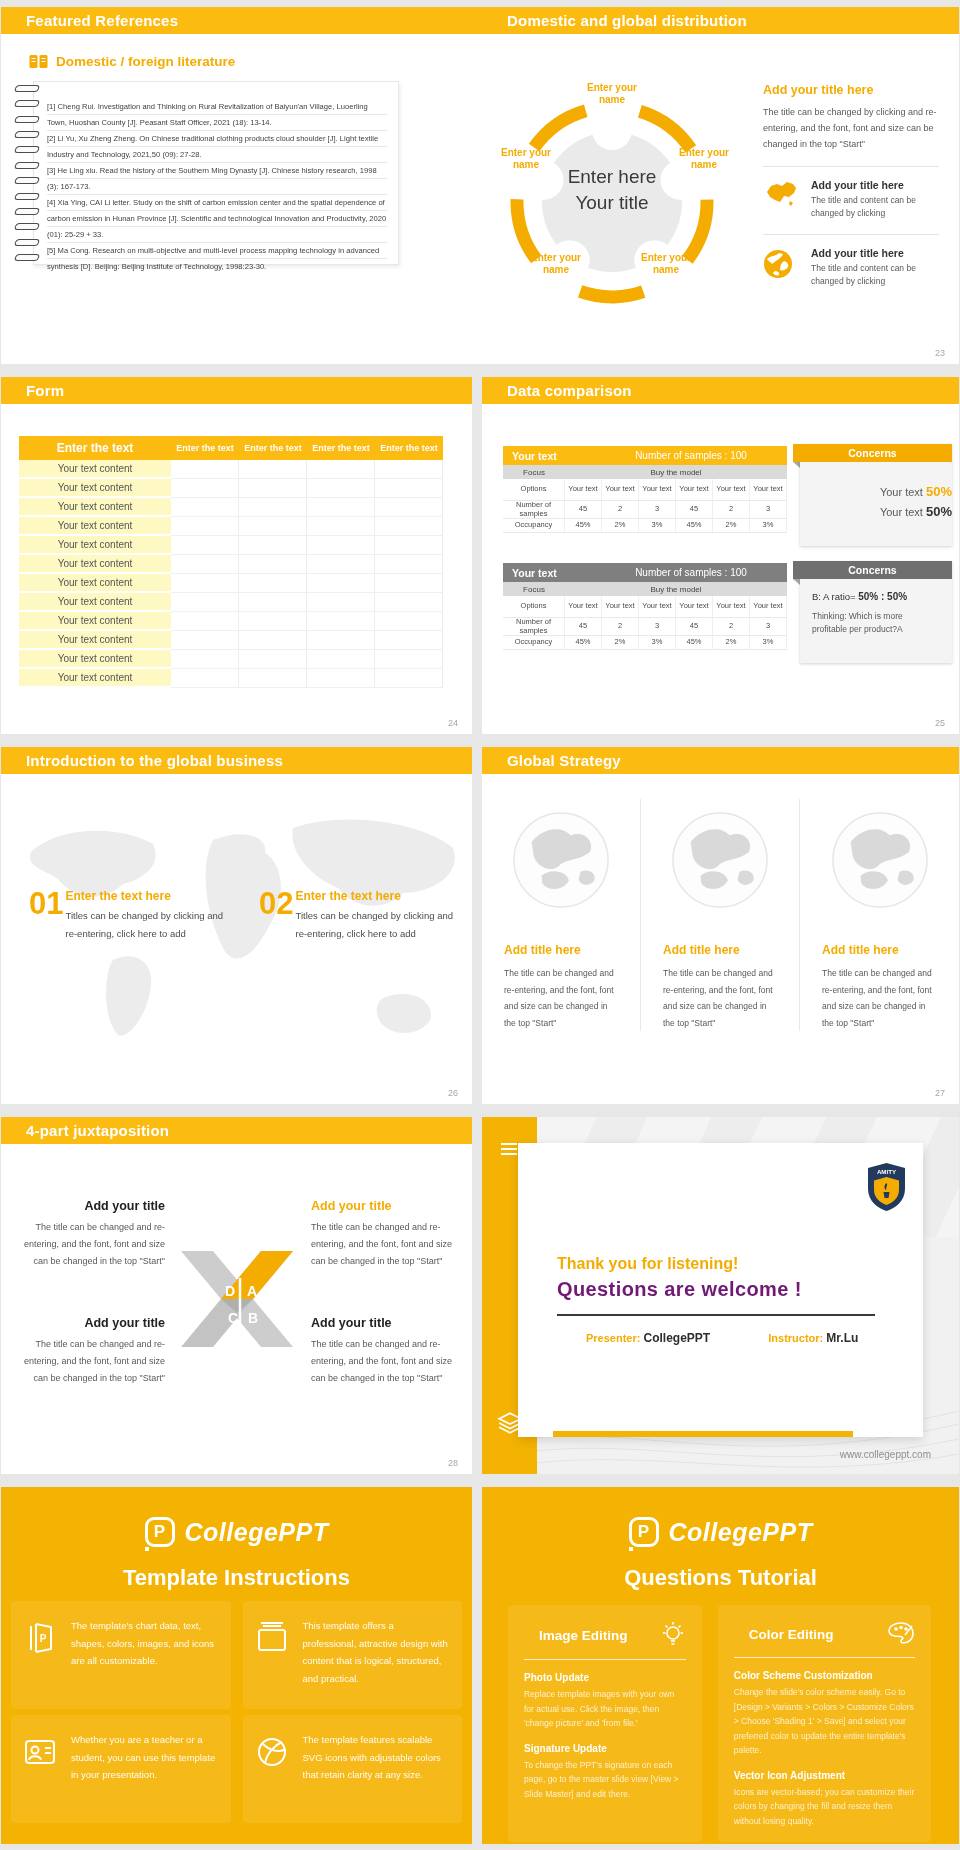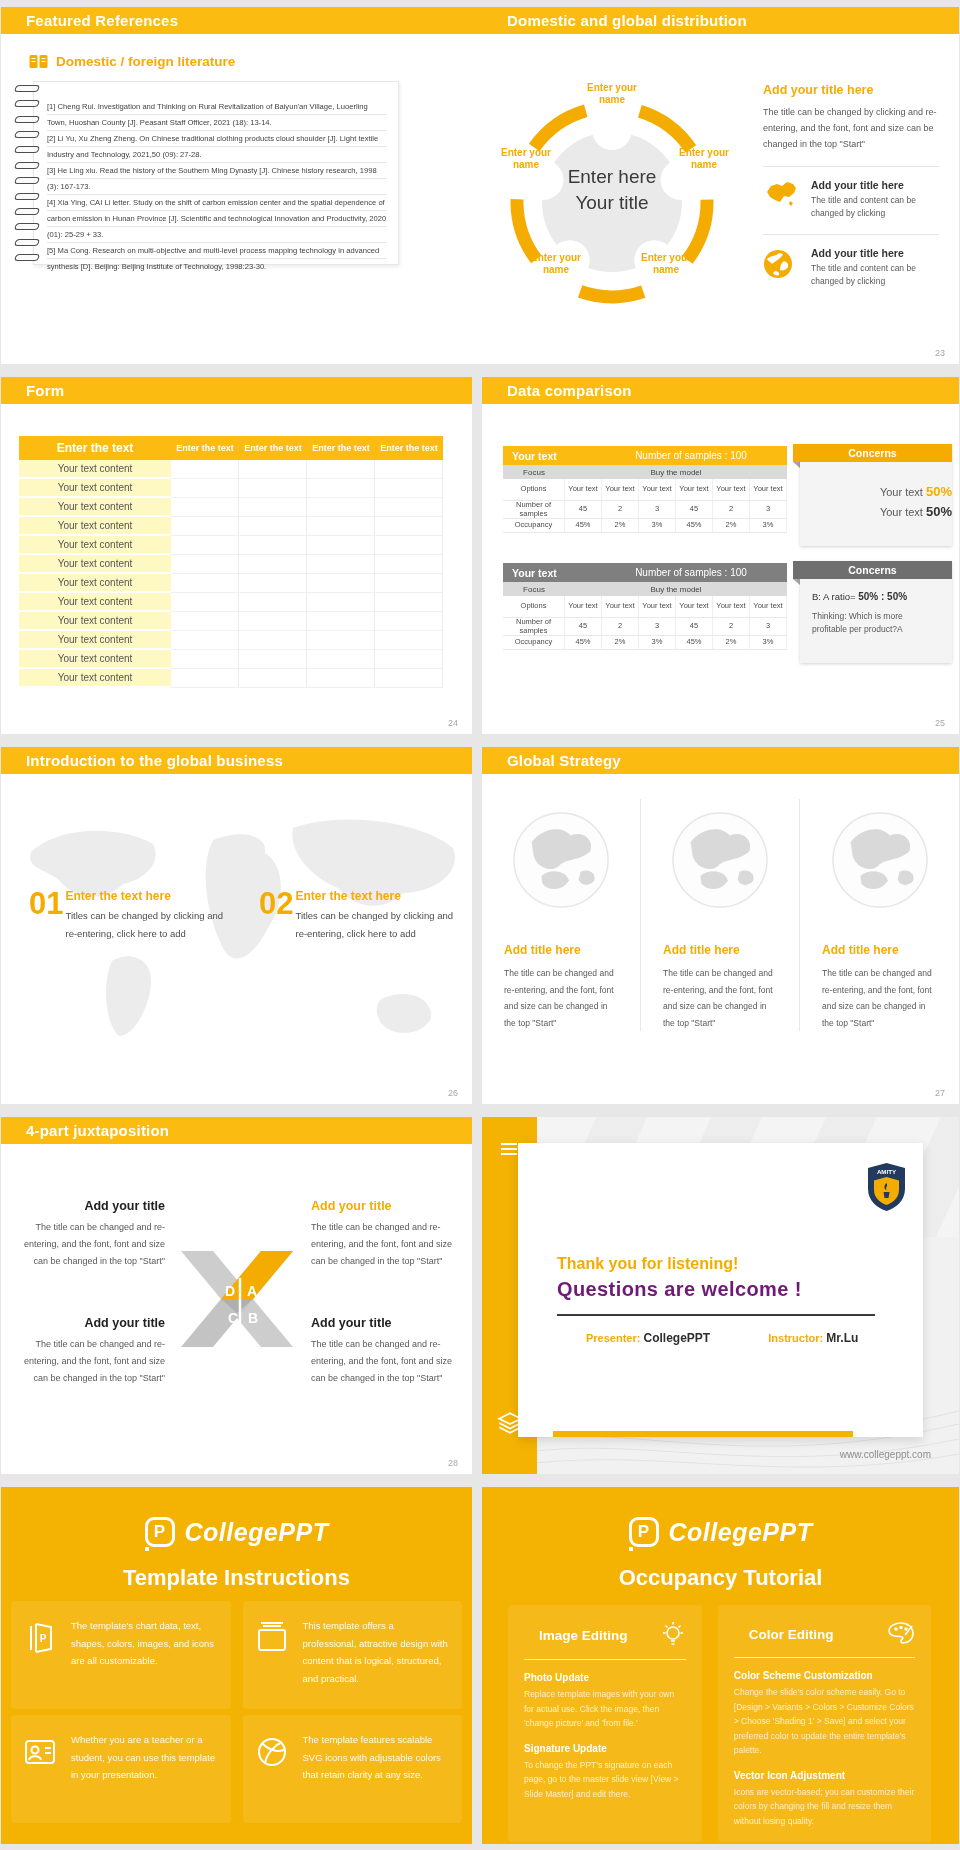--- a/index.html
+++ b/index.html
@@ -631,21 +631,21 @@
       <p>The template features scalable SVG icons with adjustable colors that retain clarity at any size.</p>
     </div>
   </div>
 </section>
 
 <section class="pnl p2">
   <div class="logo-row">
     <span class="logo-mark">P</span>
     <span class="logo-text">CollegePPT</span>
   </div>
-  <div class="pnl-title">Occupancy Tutorial</div>
+  <div class="pnl-title">Questions Tutorial</div>
   <div class="tut-grid">
     <div class="tut-card">
       <div class="tut-head">
         <h3>Image Editing</h3>
         <span>
           <svg width="26" height="28" viewBox="0 0 26 28" fill="none" stroke="#fff" stroke-width="1.6">
               <circle cx="13" cy="12" r="6"></circle>
               <line x1="11" y1="20" x2="15" y2="20"></line>
               <line x1="11.5" y1="23" x2="14.5" y2="23"></line>
               <line x1="13" y1="1" x2="13" y2="3.5"></line>

